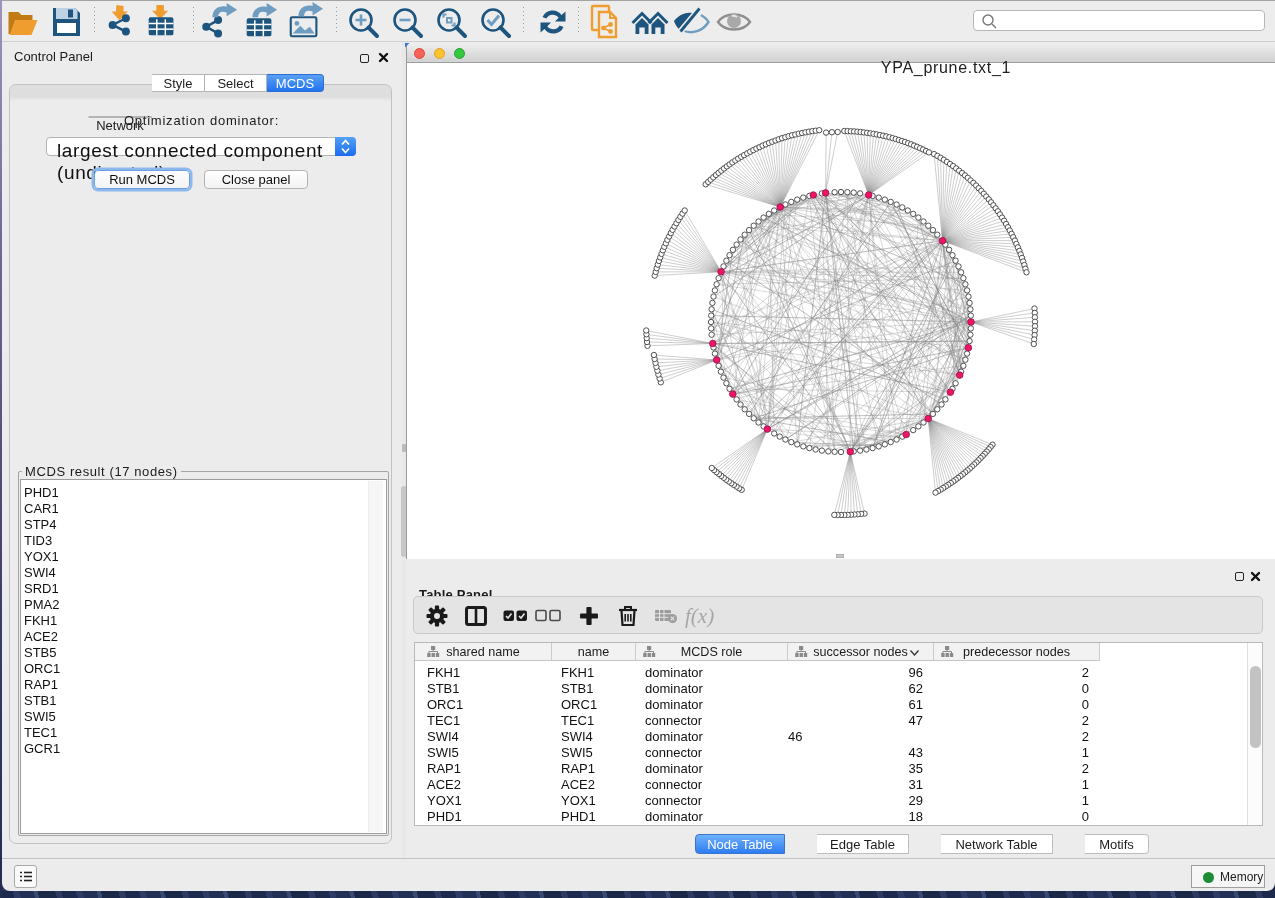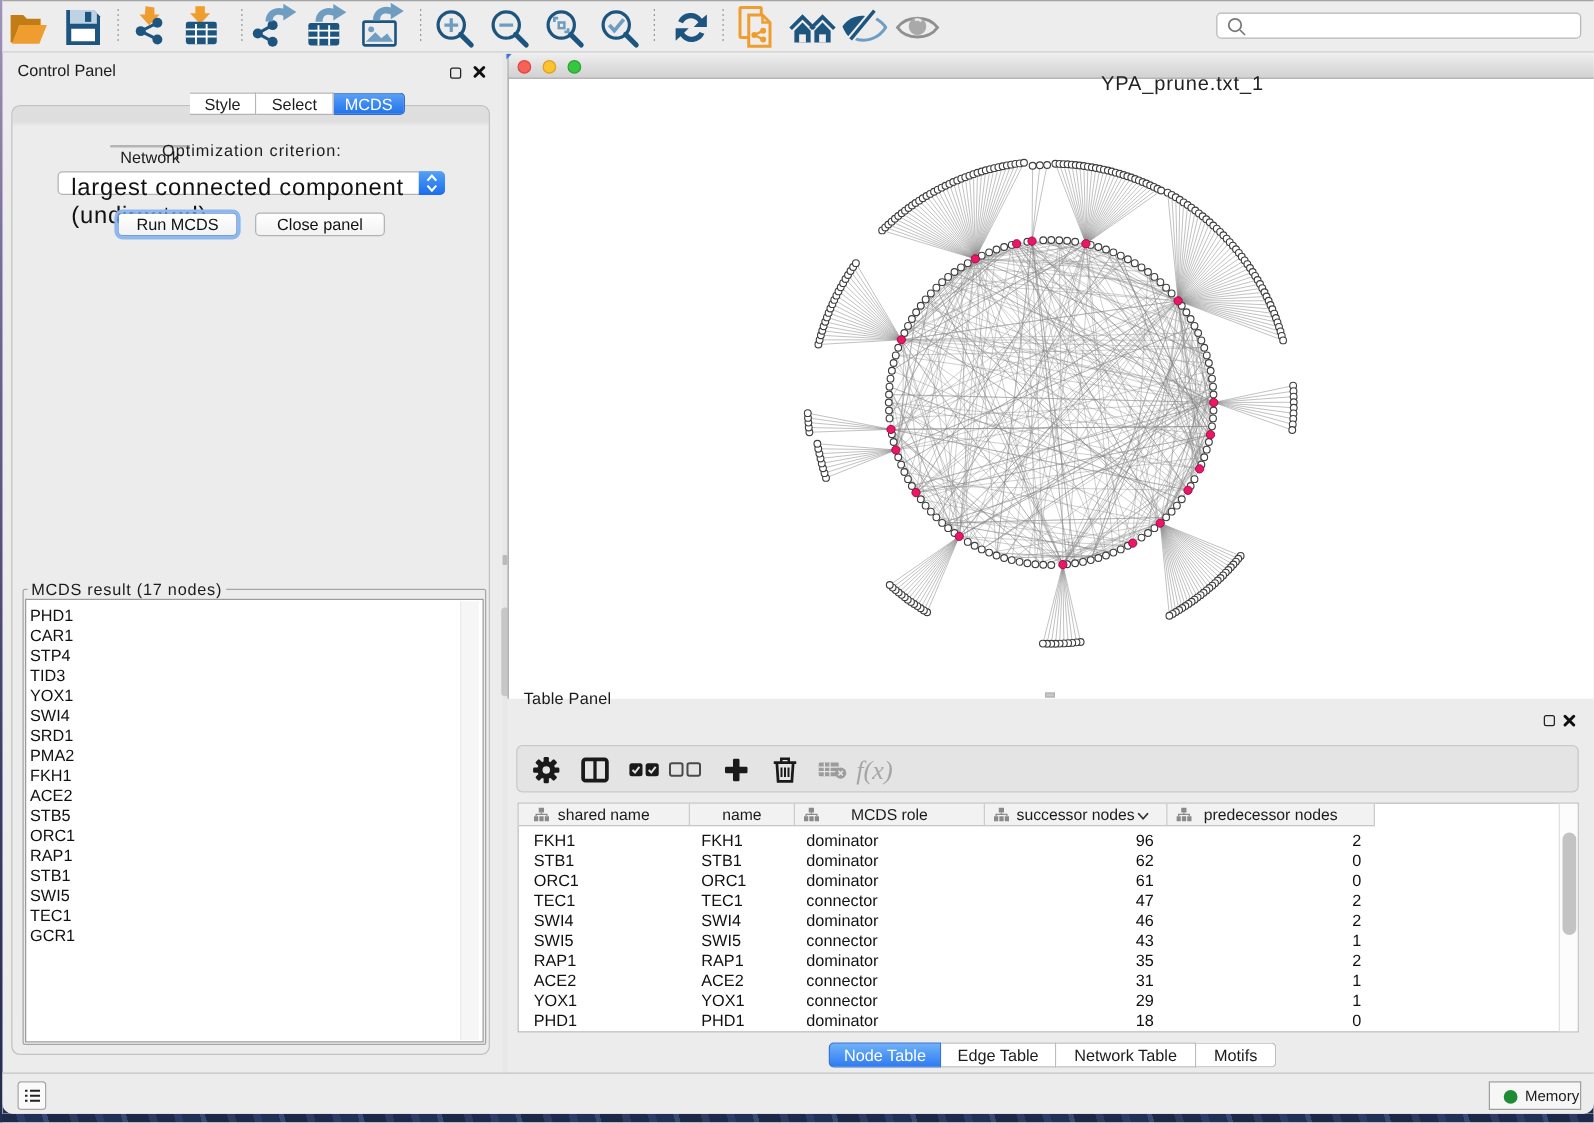--- a/index.html
+++ b/index.html
@@ -48,31 +48,31 @@
 
 
 #net-win { left:406px; top:43px; width:869px; height:516px; background:#fff; border-left:1px solid #9a9a9a; }
 #net-title { position:absolute; left:0; top:0; width:869px; height:20px;
   background:linear-gradient(180deg,#efefef 0%,#dcdcdc 60%,#d2d2d2 100%); border-bottom:1px solid #9f9f9f; }
 #net-title-text { position:absolute; left:503px; transform:translateX(-50%); top:16px; font-size:16px; letter-spacing:0.7px; color:#222;margin-left:36px; }
 .tl { position:absolute; top:48px; width:11px; height:11px; border-radius:50%; }
 #net-handle { left:836px; top:554px; width:8px; height:4px; background:#c9c9c9; border:1px solid #b0b0b0; }
 
 
-#tp-title { left:419px; top:551px; font-size:13px; letter-spacing:0.2px; }
+#tp-title { left:419px; top:587px; font-size:13px; letter-spacing:0.2px;font-weight:bold; }
 #tp-toolbar { left:413px; top:596px; width:850px; height:38px; background:#e4e4e4; border:1px solid #c9c9c9; border-radius:5px; }
 #tp-table { left:414px; top:642px; width:849px; height:184px; background:#fff; border:1px solid #b9b9b9; }
 #tp-header { position:absolute; left:0; top:0; height:18px; width:685px; background:#f2f2f2; border-bottom:1px solid #c6c6c6; font-size:13px; }
 .hcell { position:absolute; top:0; height:18px; border-right:1px solid #cccccc; }
 .hlabel { position:absolute; top:2px; width:100%; text-align:center; color:#1b1b1b; font-size:12.6px; }
 .rowtext { position:absolute; font-size:13px; color:#111; }
 #tp-scroll { position:absolute; right:0px; top:0px; width:15px; height:182px; background:#fcfcfc; border-left:1px solid #e0e0e0; }
 #tp-thumb { position:absolute; left:2px; top:23px; width:11px; height:82px; background:#c3c3c3; border-radius:6px; }
 #tp-tabs { left:663px; top:834px; height:20px; display:flex; font-size:13px; }
-.btab { background:#fff; border:1px solid #bdbdbd; border-left:none; line-height:19px; text-align:center; }
+.btab { background:#fff; border:1px solid #bdbdbd; border-left:none; line-height:19px; text-align:center;margin-left:32px; }
 .btab.sel { background:linear-gradient(180deg,#70b1f9 0%,#2e7cf2 100%); color:#fff; border-color:#3a76cf; }
 
 
 #statusbar { left:2px; top:858px; width:1273px; height:33px; background:#ececec; border-top:1px solid #c2c2c2; }
 #mini-list { left:14px; top:865px; width:23px; height:23px; background:#fafafa; border:1px solid #a8a8a8; border-radius:3px; }
 #memory { left:1191px; top:865px; width:74px; height:23px; background:#f6f6f6; border:1px solid #9e9e9e; }
 #memory-dot { position:absolute; left:11px; top:6px; width:11px; height:11px; border-radius:50%; background:#1d8c34; }
 #memory-text { position:absolute; left:28px; top:4px; font-size:12px; }
 </style>
 </head>
@@ -229,21 +229,21 @@
 <div class="abs" style="left:360px;top:51px"><span class="float-ico"></span></div>
 <div class="abs" style="left:378px;top:51px"><svg width="11" height="11" viewBox="0 0 11 11">
       <path d="M2 2 L9 9 M9 2 L2 9" stroke="#111" stroke-width="2.4" stroke-linecap="round"></path>
     </svg></div>
 <div class="abs" id="cp-tabs">
     <div class="tab" style="width:64px;border-left:1px solid #b4b4b4;border-radius:4px 0 0 4px">Network</div>
     <div class="tab" style="width:53px">Style</div>
     <div class="tab" style="width:62px">Select</div>
     <div class="tab sel" style="width:57px">MCDS</div>
   </div>
-<div class="abs" id="opt-label">Optimization criterion:</div>
+<div class="abs" id="opt-label">Optimization dominator:</div>
 <div class="abs" id="dropdown">
     <div class="abs" id="dd-text">largest connected component (undirected)</div>
     <div id="dd-step"><svg width="21" height="19">
         <path d="M7 7.5 L10.5 3.5 L14 7.5" fill="none" stroke="#fff" stroke-width="1.8"></path>
         <path d="M7 11.5 L10.5 15.5 L14 11.5" fill="none" stroke="#fff" stroke-width="1.8"></path>
       </svg></div>
   </div>
 <div class="abs btn" id="btn-run">Run MCDS</div>
 <div class="abs btn" id="btn-close">Close panel</div>
 <div class="abs" id="mcds-group">
@@ -1351,21 +1351,21 @@
     <div class="rowtext" style="left:373px;width:135px;text-align:right;top:54px">61</div>
     <div class="rowtext" style="left:519px;width:155px;text-align:right;top:54px">0</div>
     <div class="rowtext" style="left:12px;top:70px">TEC1</div>
     <div class="rowtext" style="left:146px;top:70px">TEC1</div>
     <div class="rowtext" style="left:230px;top:70px">connector</div>
     <div class="rowtext" style="left:373px;width:135px;text-align:right;top:70px">47</div>
     <div class="rowtext" style="left:519px;width:155px;text-align:right;top:70px">2</div>
     <div class="rowtext" style="left:12px;top:86px">SWI4</div>
     <div class="rowtext" style="left:146px;top:86px">SWI4</div>
     <div class="rowtext" style="left:230px;top:86px">dominator</div>
-    <div class="rowtext" style="left:373px;width:135px;text-align:right;top:86px">46</div>
+    <div class="rowtext" style="left:373px;width:135px;top:86px">46</div>
     <div class="rowtext" style="left:519px;width:155px;text-align:right;top:86px">2</div>
     <div class="rowtext" style="left:12px;top:102px">SWI5</div>
     <div class="rowtext" style="left:146px;top:102px">SWI5</div>
     <div class="rowtext" style="left:230px;top:102px">connector</div>
     <div class="rowtext" style="left:373px;width:135px;text-align:right;top:102px">43</div>
     <div class="rowtext" style="left:519px;width:155px;text-align:right;top:102px">1</div>
     <div class="rowtext" style="left:12px;top:118px">RAP1</div>
     <div class="rowtext" style="left:146px;top:118px">RAP1</div>
     <div class="rowtext" style="left:230px;top:118px">dominator</div>
     <div class="rowtext" style="left:373px;width:135px;text-align:right;top:118px">35</div>

